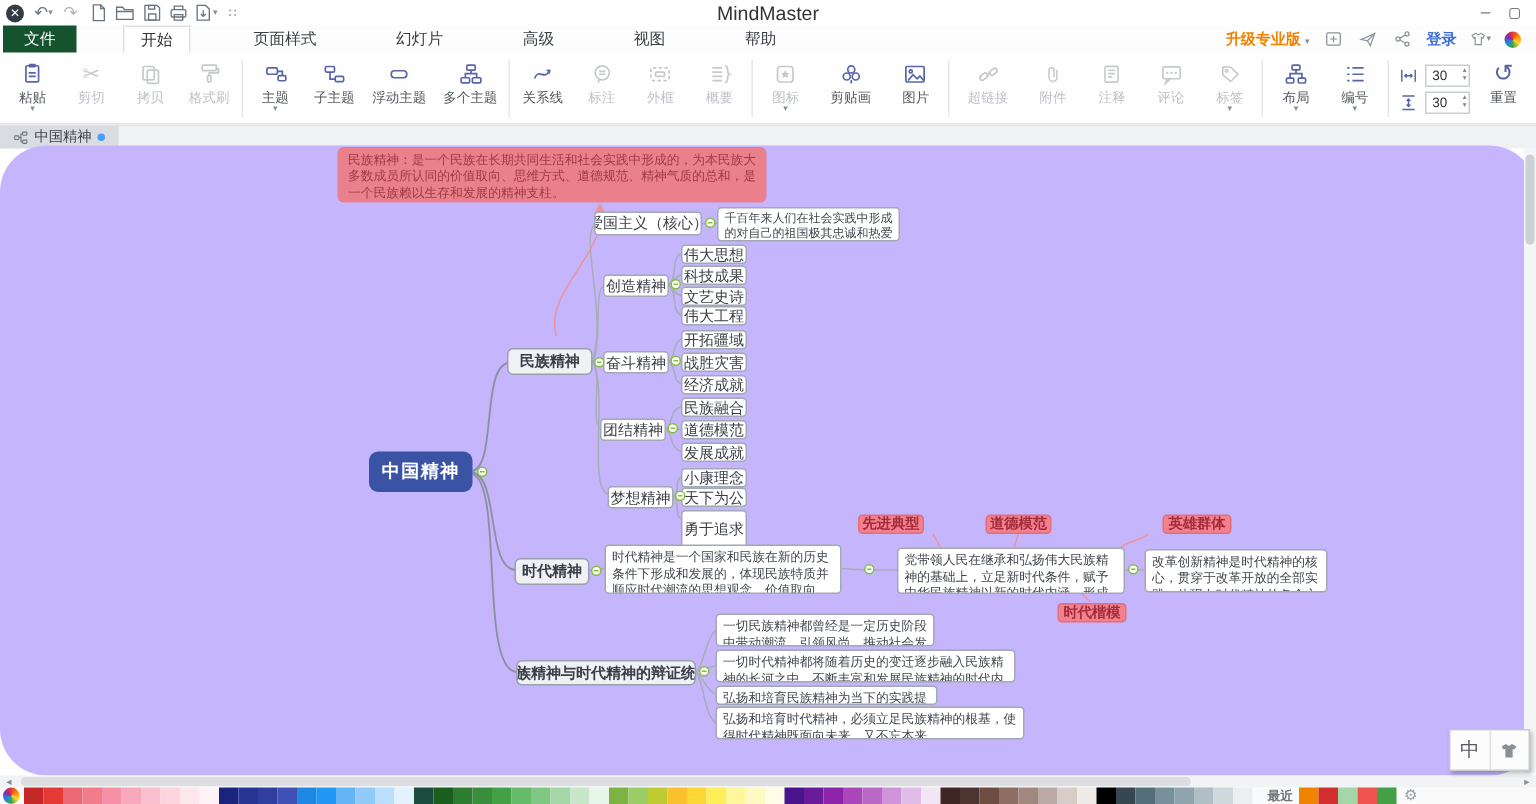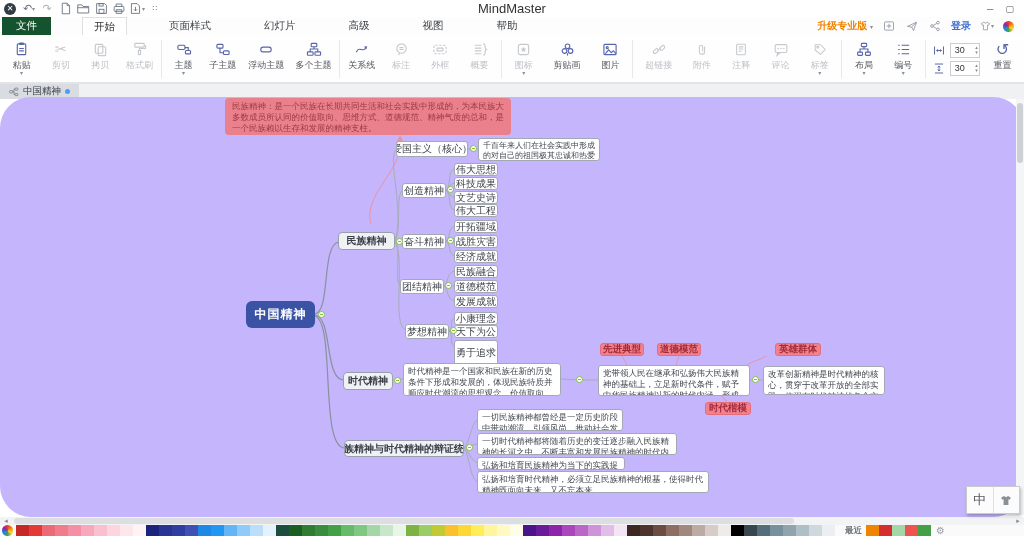--- a/index.html
+++ b/index.html
@@ -516,30 +516,30 @@
   <div class="node" style="left:405px;top:227px;width:44px;height:15px;">梦想精神</div>
   <div class="node" style="left:454px;top:215px;width:44px;height:13px;">小康理念</div>
   <div class="node" style="left:454px;top:228px;width:44px;height:13px;">天下为公</div>
   <div class="node" style="left:454px;top:243px;width:44px;height:26px;">勇于追求</div>
 
   <div class="node branch" style="left:343px;top:275px;width:50px;height:18px;">时代精神</div>
   <div class="node textbox" style="left:403px;top:266px;width:158px;height:33px;">时代精神是一个国家和民族在新的历史条件下形成和发展的，体现民族特质并顺应时代潮流的思想观念、价值取向、精神风貌和社会风尚的总和。</div>
   <div class="node textbox" style="left:598px;top:268px;width:152px;height:31px;">党带领人民在继承和弘扬伟大民族精神的基础上，立足新时代条件，赋予中华民族精神以新的时代内涵，形成了以改革创新为核心的时代精神</div>
   <div class="node textbox" style="left:763px;top:269px;width:122px;height:29px;">改革创新精神是时代精神的核心，贯穿于改革开放的全部实践，体现在时代精神的各个方面。</div>
 
-  <div class="node tagnode" style="left:600px;top:246px;width:44px;height:13px;">先进典型</div>
+  <div class="node tagnode" style="left:572px;top:246px;width:44px;height:13px;">先进典型</div>
   <div class="node tagnode" style="left:657px;top:246px;width:44px;height:13px;">道德模范</div>
   <div class="node tagnode" style="left:775px;top:246px;width:46px;height:13px;">英雄群体</div>
   <div class="node tagnode" style="left:705px;top:305px;width:46px;height:13px;">时代楷模</div>
 
   <div class="node branch" style="left:344px;top:343px;width:120px;height:17px;">民族精神与时代精神的辩证统一</div>
   <div class="node textbox" style="left:477px;top:312px;width:146px;height:22px;">一切民族精神都曾经是一定历史阶段中带动潮流，引领风尚、推动社会发展的时代精神。</div>
   <div class="node textbox" style="left:477px;top:336px;width:200px;height:22px;">一切时代精神都将随着历史的变迁逐步融入民族精神的长河之中，不断丰富和发展民族精神的时代内涵。</div>
   <div class="node textbox" style="left:477px;top:360px;width:148px;height:13px;">弘扬和培育民族精神为当下的实践提供精神力量</div>
-  <div class="node textbox" style="left:477px;top:374px;width:232px;height:22px;">弘扬和培育时代精神，必须立足民族精神的根基，使得时代精神既面向未来，又不忘本来。</div>
+  <div class="node textbox" style="left:477px;top:374px;width:206px;height:22px;">弘扬和培育时代精神，必须立足民族精神的根基，使得时代精神既面向未来，又不忘本来。</div>
 
   <div class="gdot" style="left:318px;top:214px;"></div>
   <div class="gdot" style="left:396px;top:141px;"></div>
   <div class="gdot" style="left:470px;top:48px;"></div>
   <div class="gdot" style="left:447px;top:89px;"></div>
   <div class="gdot" style="left:447px;top:140px;"></div>
   <div class="gdot" style="left:445px;top:185px;"></div>
   <div class="gdot" style="left:450px;top:230px;"></div>
   <div class="gdot" style="left:394px;top:280px;"></div>
   <div class="gdot" style="left:576px;top:279px;"></div>

